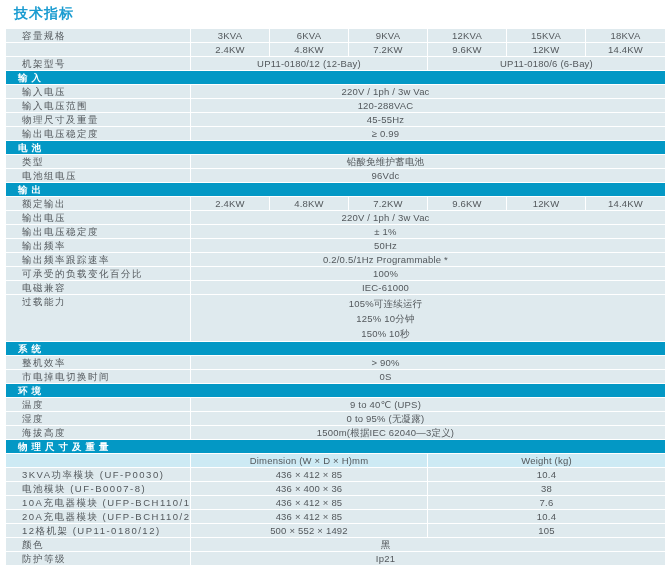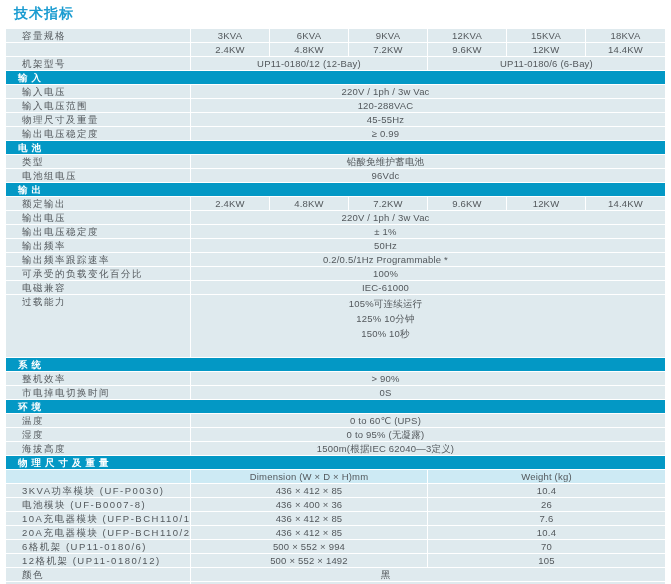--- a/index.html
+++ b/index.html
@@ -25,21 +25,21 @@
   }
   td.label{text-align:left;padding-left:16px;letter-spacing:1.5px;}
   td.bar{
     background:#0398c5;color:#ffffff;text-align:left;
     padding-left:12px;font-weight:bold;letter-spacing:4px;
   }
   td.single{padding-right:88px;}
   td.subhead{background:#cdeaf4;margin-left:8px;}
   td.multiline{
     white-space:pre-line;height:auto;line-height:15px;
-    padding-top:1px;padding-bottom:16px;
+    padding-top:1px;padding-bottom:0;
   }
   td.top{vertical-align:top;}
 </style>
 </head>
 <body>
 
 <div class="wrap">
 
   <div class="page-title">技术指标</div>
 
@@ -164,21 +164,21 @@
     <tr>
       <td class="label">市电掉电切换时间</td>
       <td class="single" colspan="6">0S</td>
     </tr>
 
     <tr>
       <td class="bar" colspan="7">环境</td>
     </tr>
     <tr>
       <td class="label">温度</td>
-      <td class="single" colspan="6">0 to 60℃ (UPS)</td>
+      <td class="single" colspan="6">9 to 40℃ (UPS)</td>
     </tr>
     <tr>
       <td class="label">湿度</td>
       <td class="single" colspan="6">0 to 95% (无凝露)</td>
     </tr>
     <tr>
       <td class="label">海拔高度</td>
       <td class="single" colspan="6">1500m(根据IEC 62040—3定义)</td>
     </tr>
 
@@ -191,38 +191,33 @@
       <td class="subhead" colspan="3">Weight (kg)</td>
     </tr>
     <tr>
       <td class="label">3KVA功率模块 (UF-P0030)</td>
       <td colspan="3">436 × 412 × 85</td>
       <td colspan="3">10.4</td>
     </tr>
     <tr>
       <td class="label">电池模块 (UF-B0007-8)</td>
       <td colspan="3">436 × 400 × 36</td>
-      <td colspan="3">26</td>
+      <td colspan="3">38</td>
     </tr>
     <tr>
       <td class="label">10A充电器模块 (UFP-BCH110/10)</td>
       <td colspan="3">436 × 412 × 85</td>
       <td colspan="3">7.6</td>
     </tr>
     <tr>
       <td class="label">20A充电器模块 (UFP-BCH110/20)</td>
       <td colspan="3">436 × 412 × 85</td>
       <td colspan="3">10.4</td>
     </tr>
     <tr>
-      <td class="label">6格机架 (UP11-0180/6)</td>
-      <td colspan="3">500 × 552 × 994</td>
-      <td colspan="3">70</td>
-    </tr>
-    <tr>
       <td class="label">12格机架 (UP11-0180/12)</td>
       <td colspan="3">500 × 552 × 1492</td>
       <td colspan="3">105</td>
     </tr>
     <tr>
       <td class="label">颜色</td>
       <td class="single" colspan="6">黑</td>
     </tr>
     <tr>
       <td class="label">防护等级</td>

